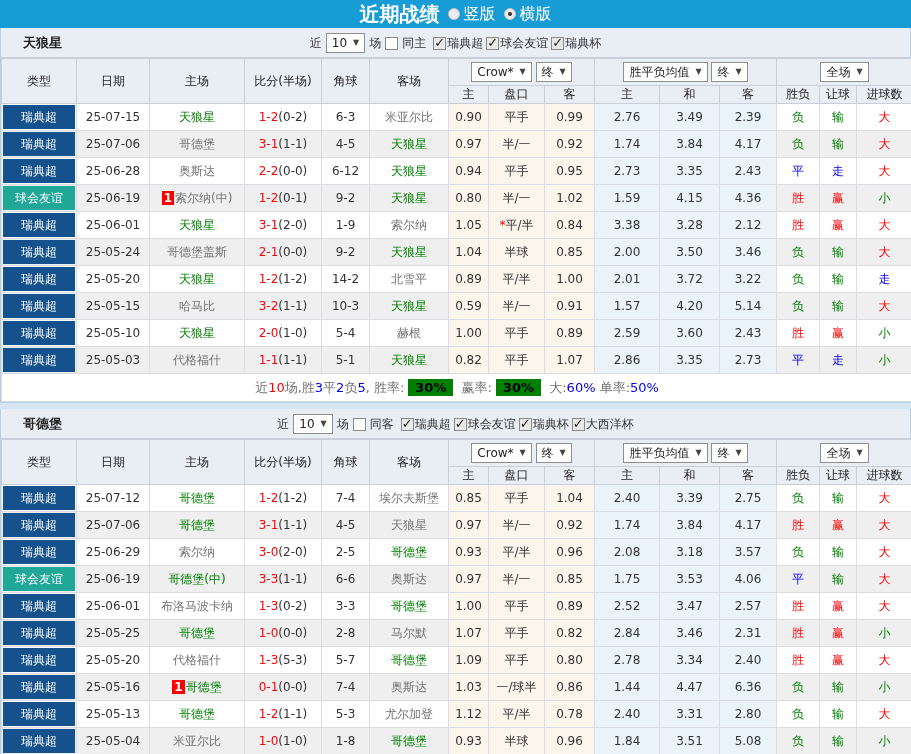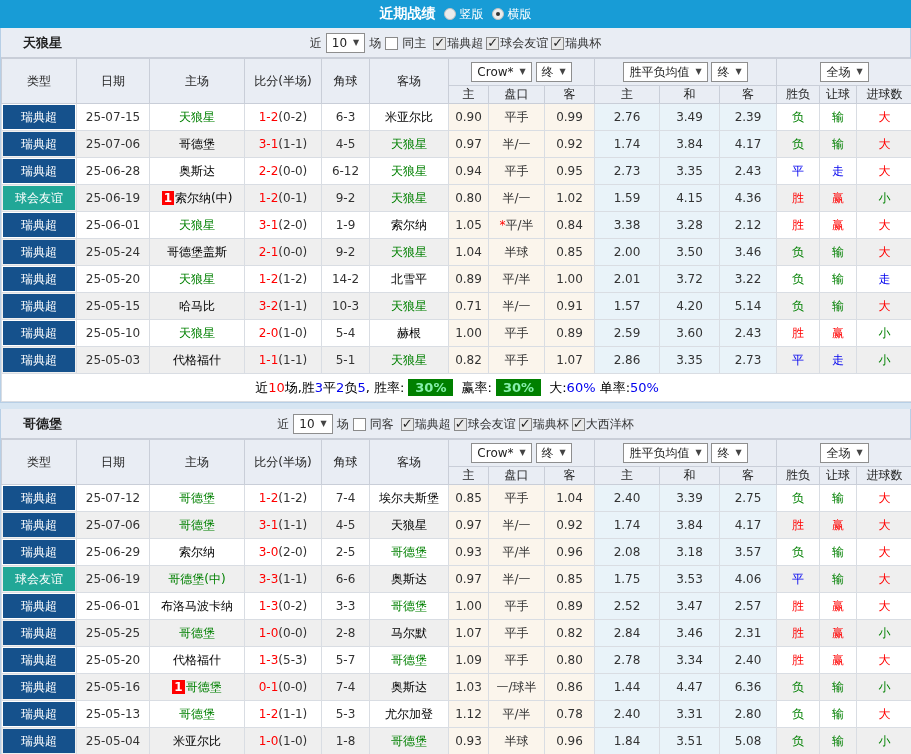--- a/index.html
+++ b/index.html
@@ -1,20 +1,20 @@
 <!DOCTYPE html>
 <html><head>
 <meta charset="utf-8">
 <style>
   *{box-sizing:border-box}
   html,body{margin:0;padding:0}
   body{width:911px;background:#D6E5F2;font-family:"DejaVu Sans","Liberation Sans",sans-serif;font-size:12px;color:#333}
   .topbar{height:28px;background:#189CD6;display:flex;align-items:center;justify-content:center;color:#fff}
-  .topbar .title{font-weight:bold;font-size:14px}
-  .radio-item{display:inline-flex;align-items:center;gap:4px;font-size:12px;margin-left:8px;cursor:pointer}
+  .topbar .title{font-weight:bold;font-size:20px}
+  .radio-item{display:inline-flex;align-items:center;gap:4px;font-size:16px;margin-left:8px;cursor:pointer}
   .radio{width:12px;height:12px;border-radius:50%;background:#ECECEC;border:1px solid #C2C2C2;display:inline-block;position:relative}
   .radio.checked::after{content:"";position:absolute;left:3px;top:3px;right:3px;bottom:3px;background:#333;border-radius:50%}
   .section{background:#fff;border-left:1px solid #B7CFE6;border-right:1px solid #B7CFE6;border-bottom:1px solid #B7CFE6}
   .titlebar{position:relative;height:30px;background:#E9EDF4;border-bottom:1px solid #C9CED8}
   .team{position:absolute;left:22px;top:0;height:30px;display:flex;align-items:center;font-weight:bold;font-size:13px;color:#222;z-index:2}
   .filters{position:absolute;left:0;right:0;top:0;height:30px;display:flex;align-items:center;justify-content:center;gap:4px;z-index:1}
   .sel{display:inline-flex;align-items:center;gap:6px;background:#fff;border:1px solid #8E8E8E;padding:1px 5px;line-height:16px;color:#222;cursor:pointer}
   .arr{font-size:8px;color:#444}
   .cb{display:inline-block;width:13px;height:13px;border:1px solid #8A8A8A;background:#fff;position:relative;vertical-align:-2px}
   .cb.checked{background:#E9E9E9}
@@ -29,25 +29,25 @@
   td.type{padding:1px}
   .type-badge{display:flex;align-items:center;justify-content:center;height:100%;color:#fff}
   .badge-super{background:#15518C}
   .badge-friendly{background:#21A797}
   tr.alt td{background:#EFEFEF}
   td.oddsbg,tr.alt td.oddsbg{background:#FBF5EC}
   td.meanbg,tr.alt td.meanbg{background:#E9F3F9}
   .c-red{color:#FF0000}
   .c-green{color:#008000}
   .c-blue{color:#0000EE}
-  .c-dark{color:#000000}
+  .c-dark{color:#737373}
   .half{color:#333}
   .n1{display:inline-block;background:#FF0000;color:#fff;font-weight:bold;padding:0 2px;margin-right:1px;line-height:14px}
   td.summary{height:28px;text-align:center;font-size:13px;background:#fff;color:#222}
-  .pct{background:#008000;color:#86efac;font-weight:bold;padding:1px 7px;margin:0 4px}
+  .pct{background:#008000;color:#000000;font-weight:bold;padding:1px 7px;margin:0 4px}
   .sep{height:6px}
 </style>
 </head>
 <body>
 
 <div class="topbar">
   <span class="title">近期战绩</span>
   <span style="display:inline-flex;align-items:center">
       <span class="radio-item">
         <span class="radio"></span>
@@ -289,21 +289,21 @@
         </tr>
         <tr class="alt">
           <td class="type">
             <span class="type-badge badge-super">瑞典超</span>
           </td>
           <td>25-05-15</td>
           <td><span class="c-dark">哈马比</span></td>
           <td><span class="c-red">3-2</span><span class="half">(1-1)</span></td>
           <td>10-3</td>
           <td><span class="c-green">天狼星</span></td>
-          <td class="oddsbg">0.71</td>
+          <td class="oddsbg">0.59</td>
           <td class="oddsbg">半/一</td>
           <td class="oddsbg">0.91</td>
           <td class="meanbg">1.57</td>
           <td class="meanbg">4.20</td>
           <td class="meanbg">5.14</td>
           <td class="res"><span class="c-green">负</span></td>
           <td class="res"><span class="c-green">输</span></td>
           <td class="res"><span class="c-red">大</span></td>
         </tr>
         <tr>

